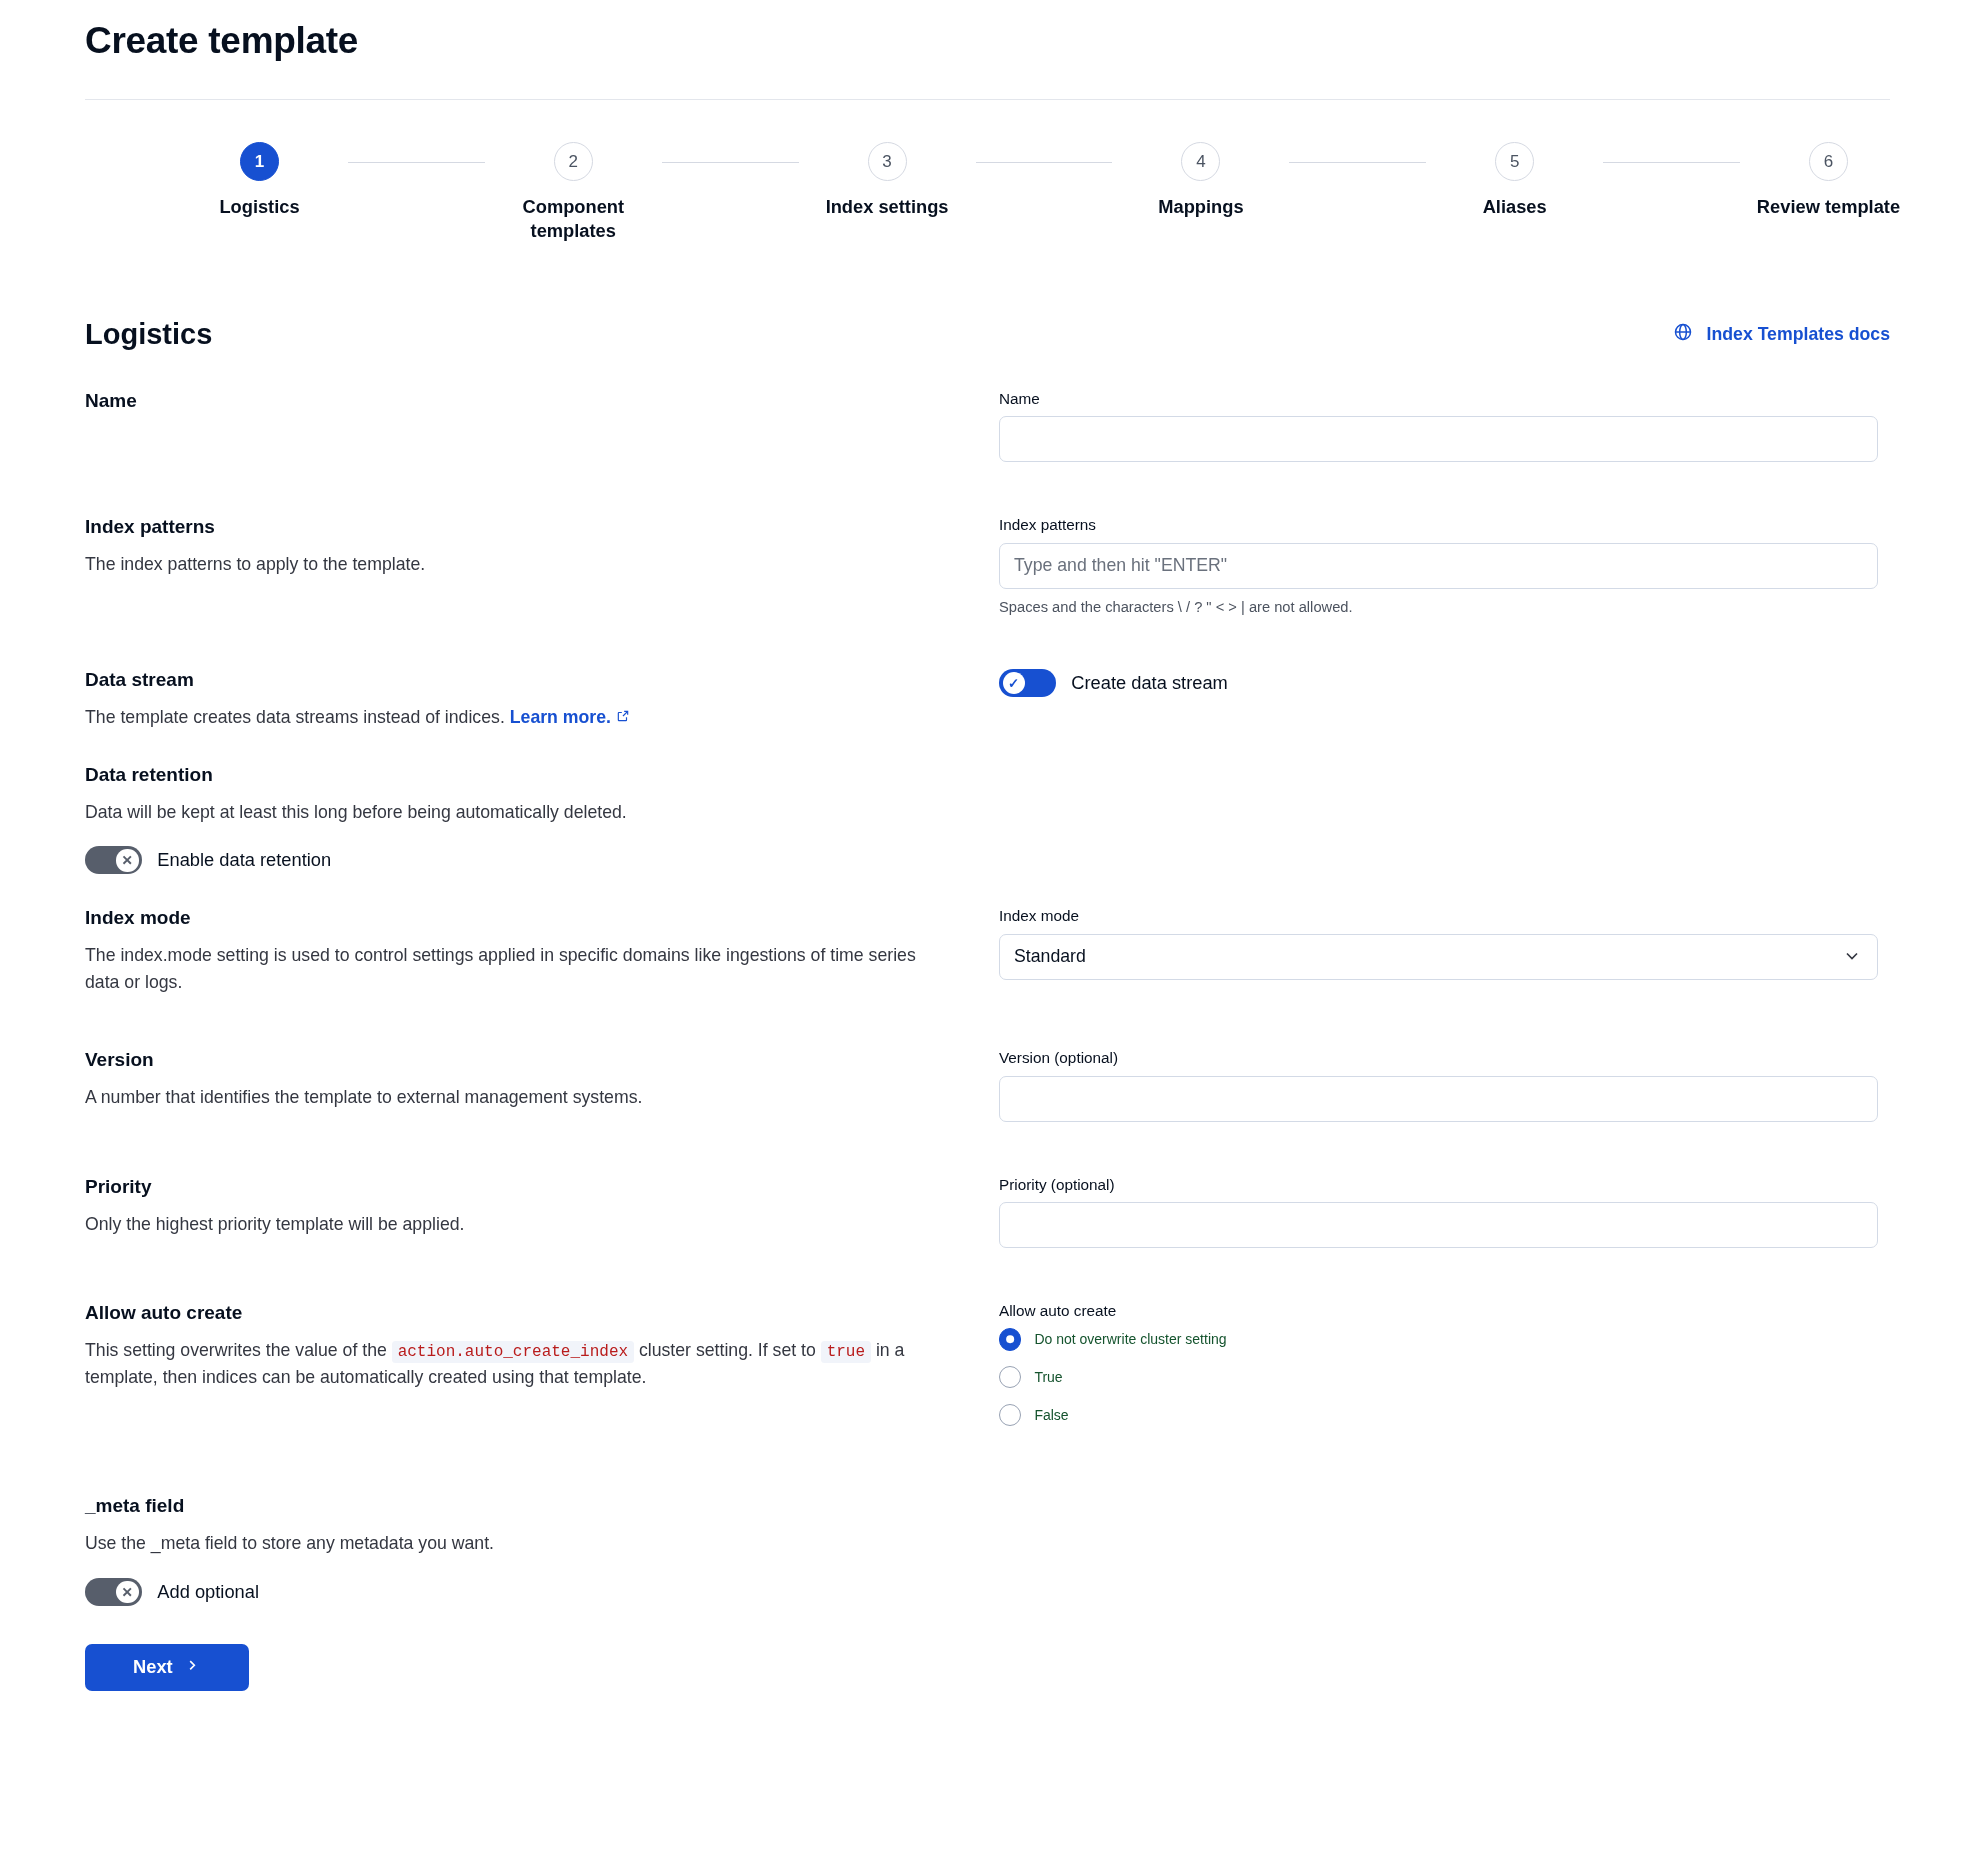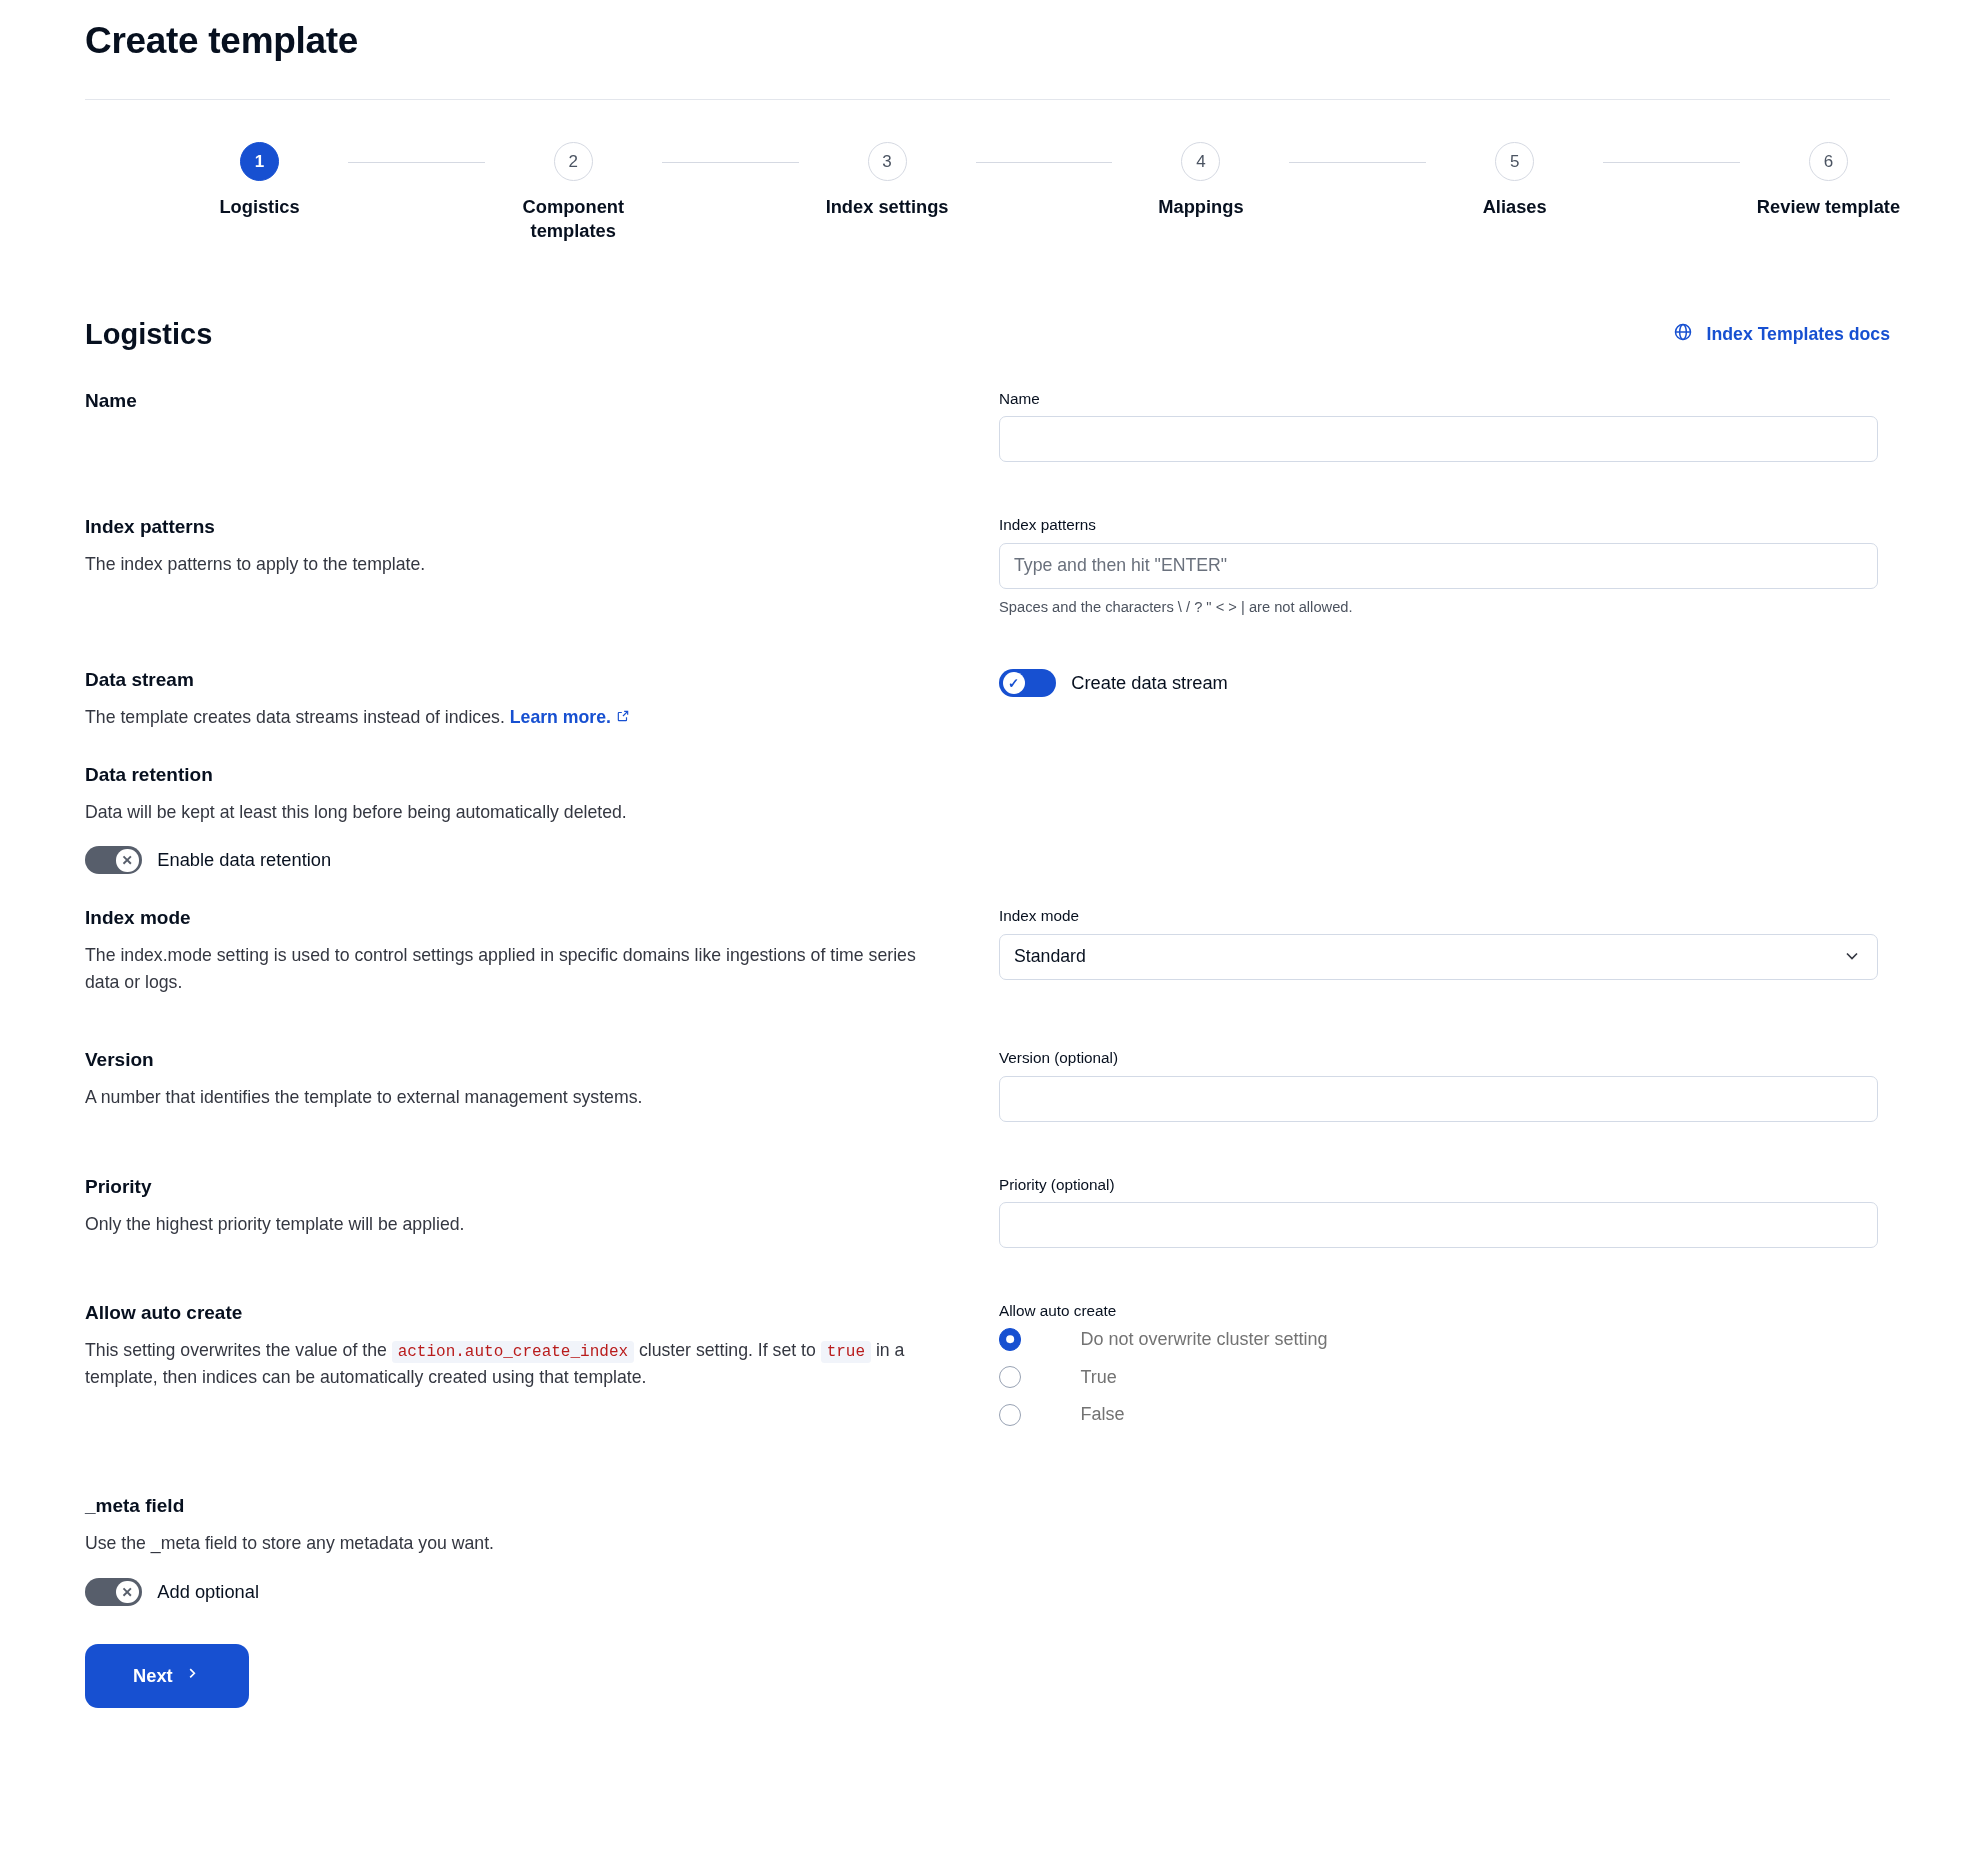--- a/index.html
+++ b/index.html
@@ -224,40 +224,40 @@
   }
   .radio.checked::after {
     content: "";
     position: absolute;
     left: 50%; top: 50%;
     transform: translate(-50%, -50%);
     width: 7.7px; height: 7.7px;
     border-radius: 50%;
     background: #ffffff;
   }
-  .radio-label { font-size: 18px; color: #737373; margin-left: 46px; }
+  .radio-label { font-size: 14px; color: #14532d; }
 
   code.inline {
     font-family: "Liberation Mono", monospace;
     background: #f1f4fa;
     color: #b91c1c;
     font-size: 16px;
     padding: 2.4px 5.9px;
     border-radius: 3.5px;
   }
 
   
   .next-btn {
     margin-top: 38px;
-    height: 64px;
+    height: 47px;
     min-width: 164px;
     background: #1750d1;
     color: #ffffff;
     border: none;
-    border-radius: 13px;
+    border-radius: 7px;
     font-size: 18.3px;
     font-weight: bold;
     display: inline-flex;
     align-items: center;
     justify-content: center;
     gap: 11.8px;
     cursor: pointer;
     font-family: "Liberation Sans", sans-serif;
     padding: 0 22.4px;
   }

